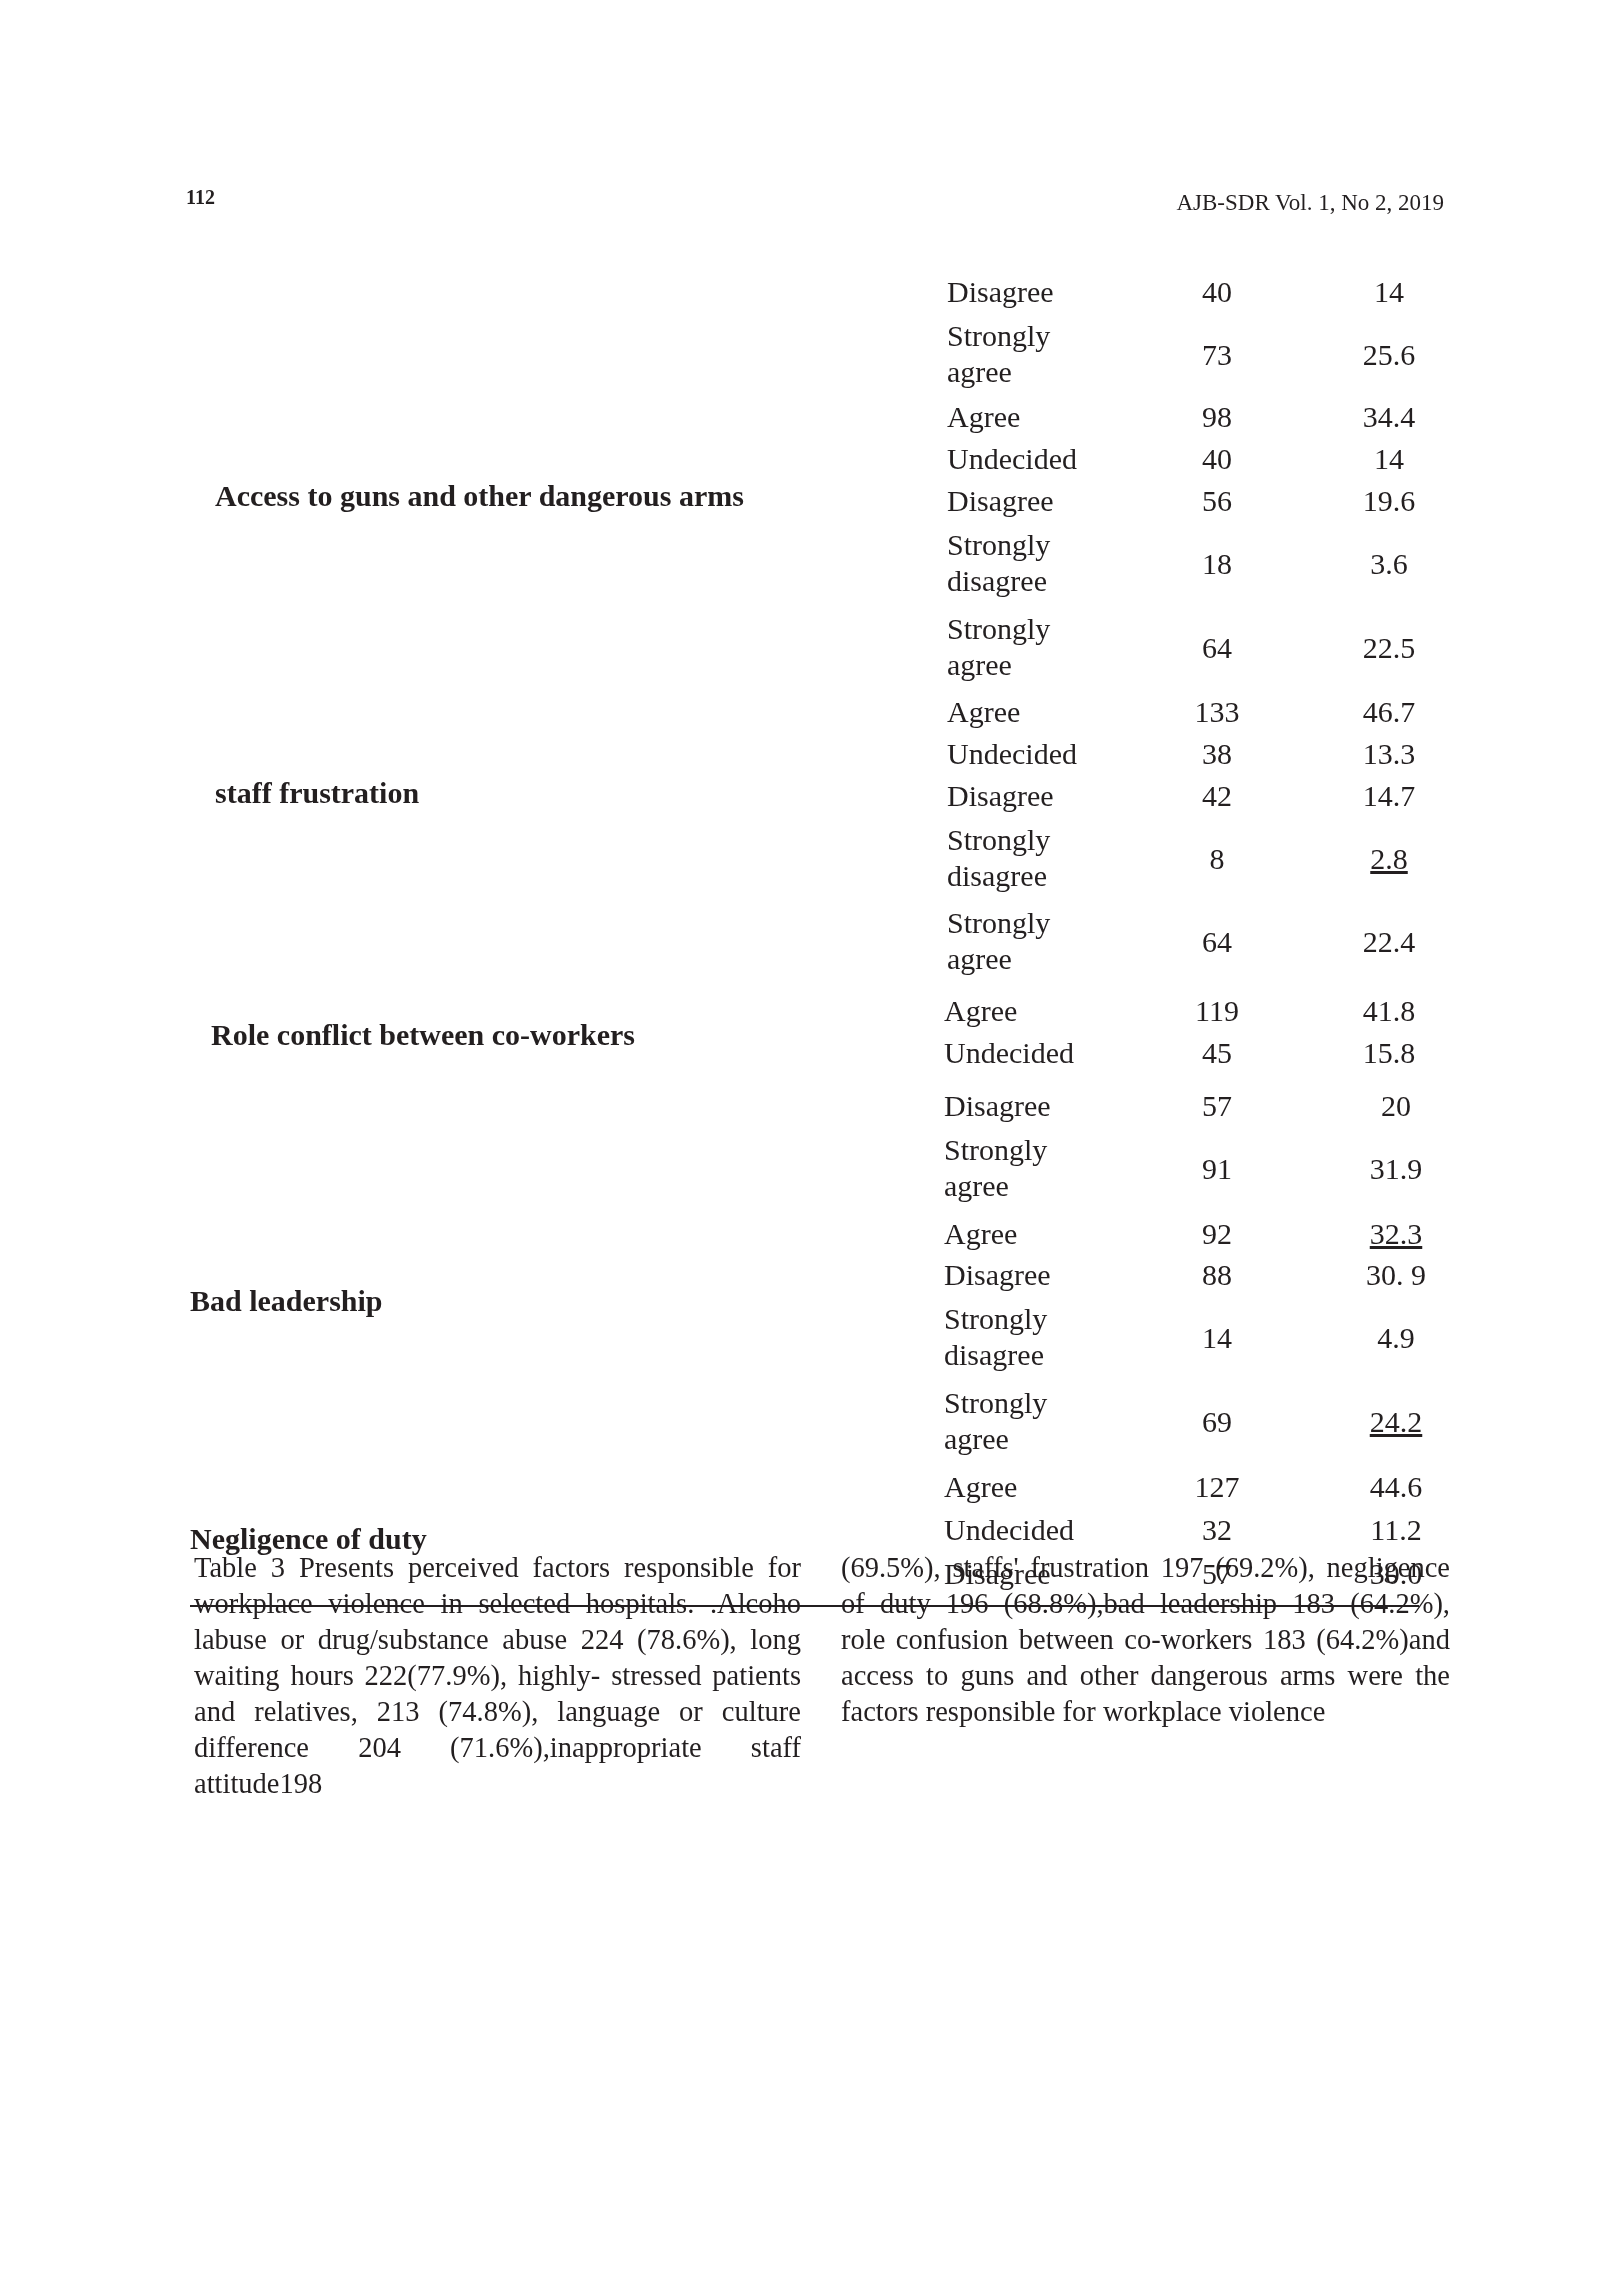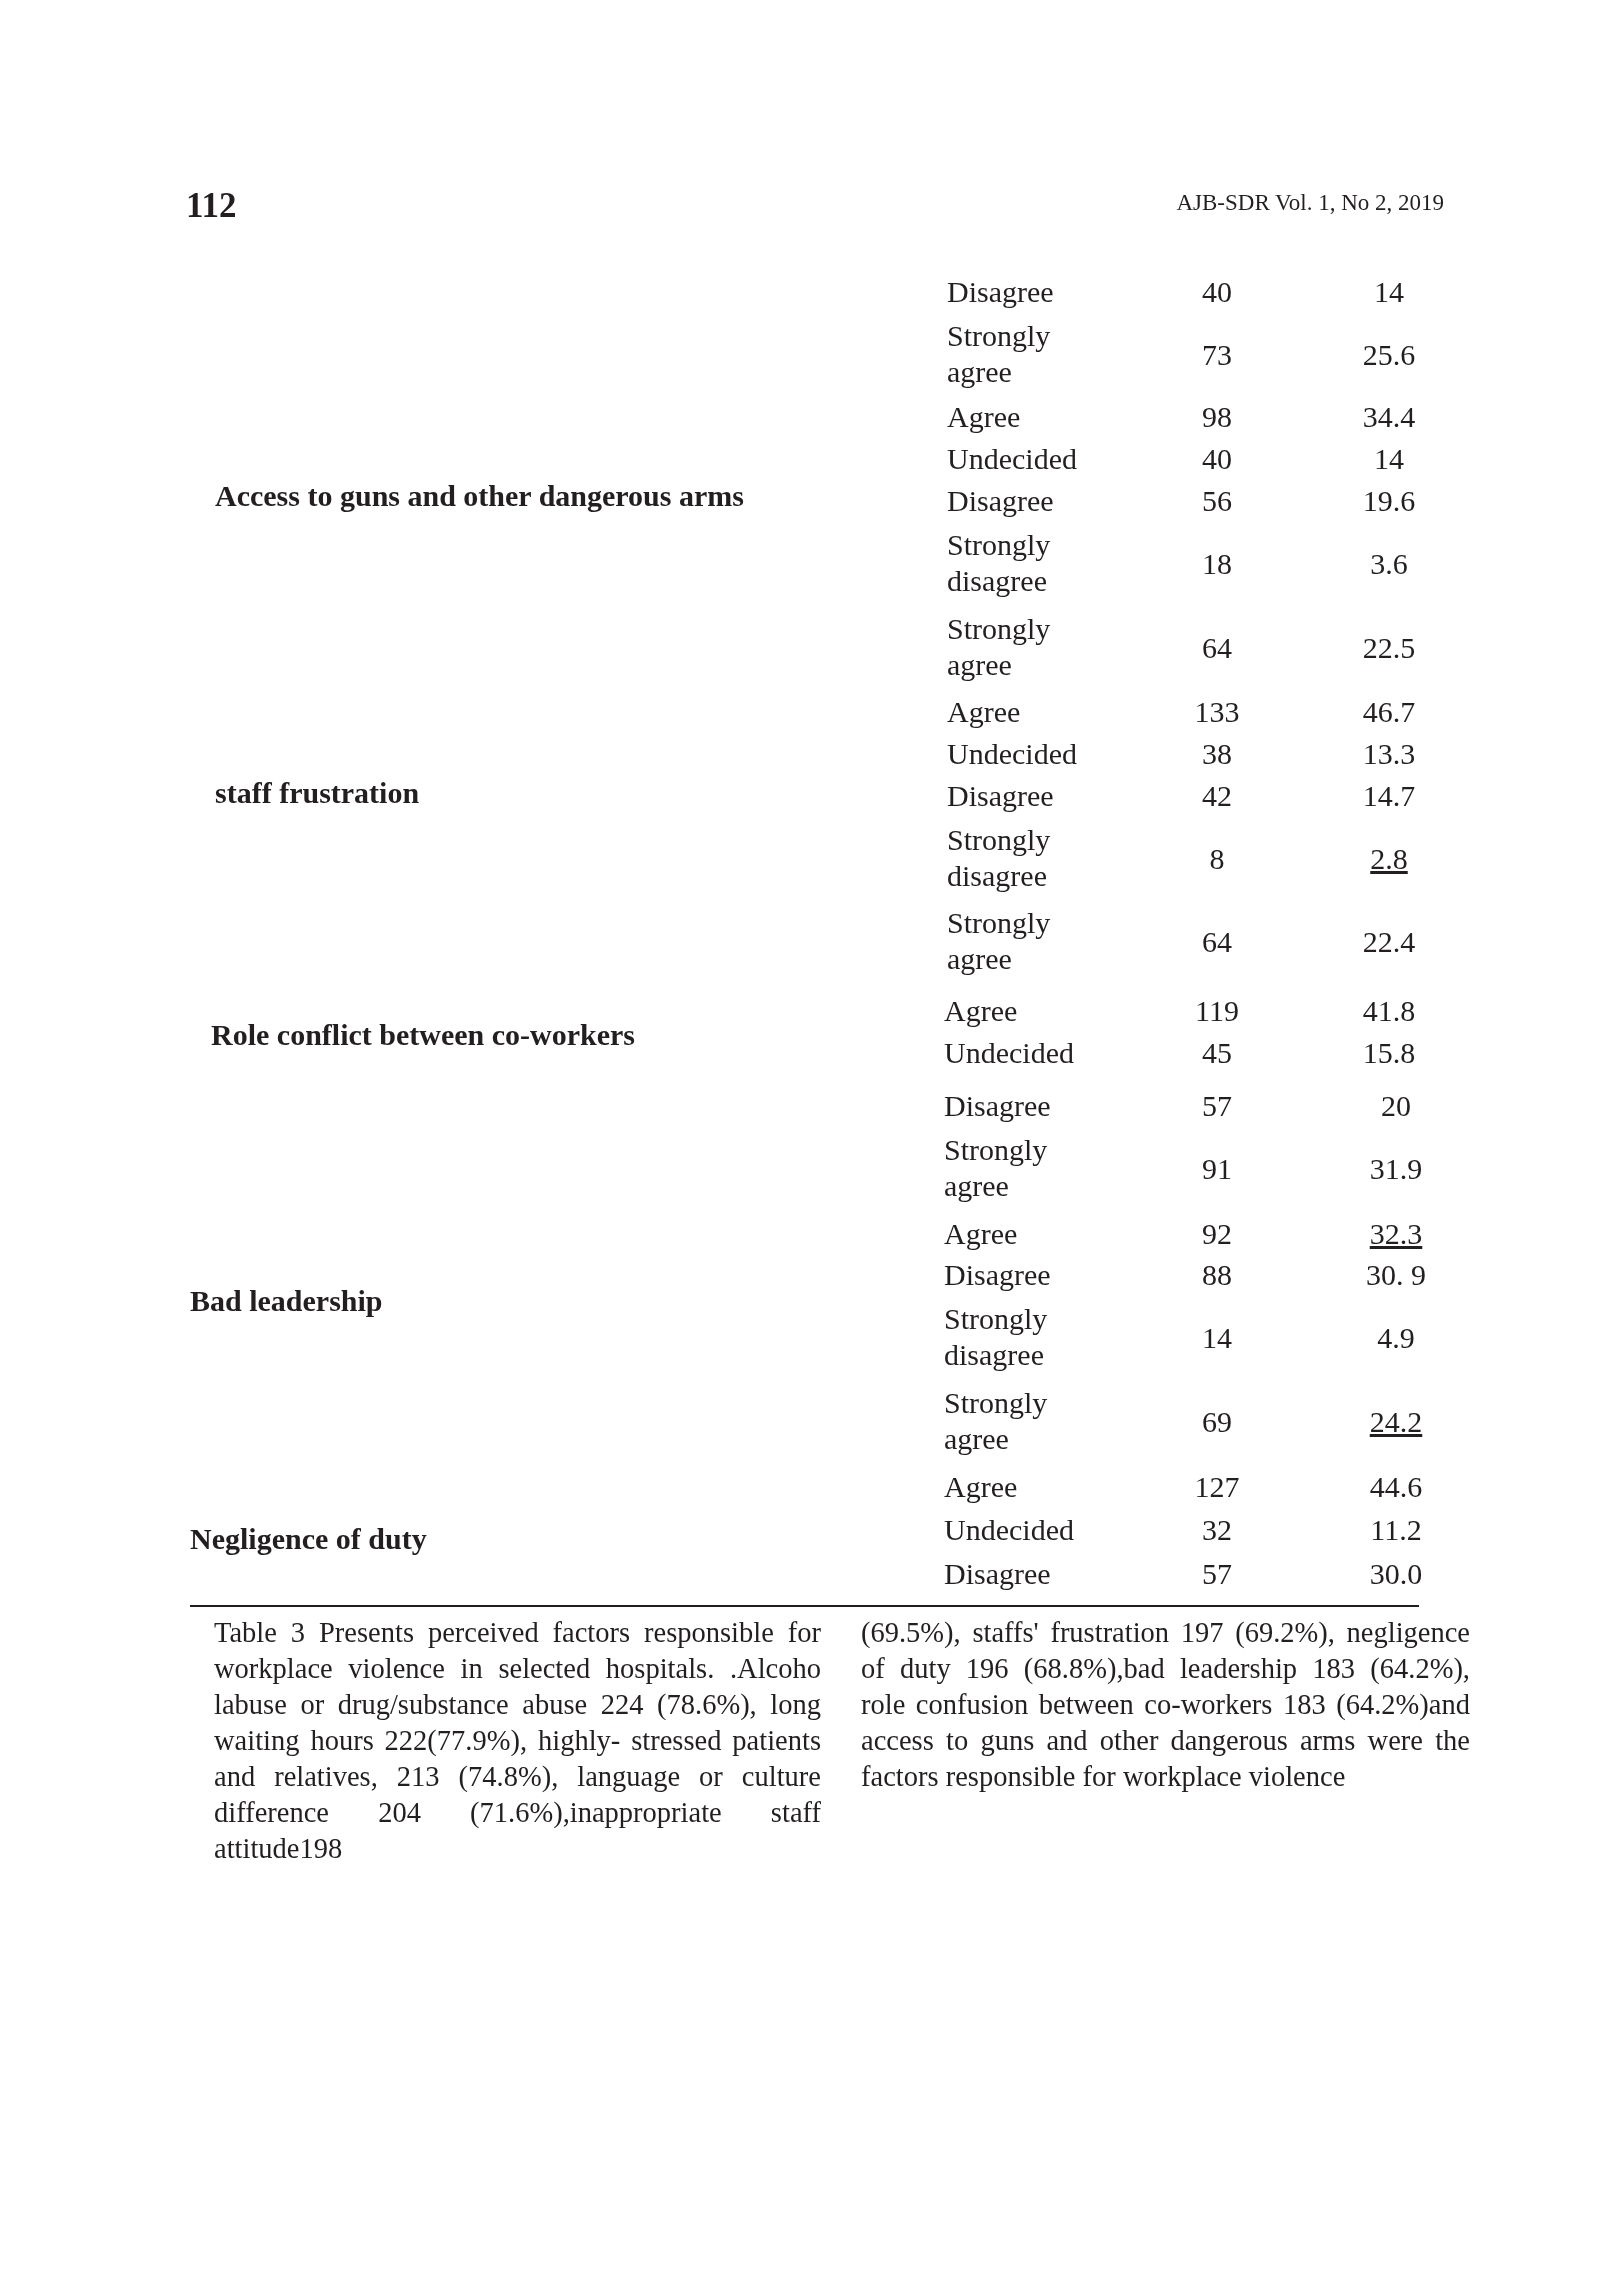--- a/index.html
+++ b/index.html
@@ -1,25 +1,25 @@
 <!DOCTYPE html>
 <html style="font-size:15px"><head>
 <meta charset="utf-8">
 <style>
   html,body{margin:0;padding:0;background:#fff;}
   body{width:1621px;height:2272px;position:relative;font-family:"Liberation Serif","DejaVu Serif",serif;color:#231f20;overflow:hidden;}
-  .page-num{position:absolute;left:186px;top:186px;font-size:35px;font-weight:bold;}
+  .page-num{position:absolute;left:186px;top:186px;font-size:20px;font-weight:bold;}
   .journal{position:absolute;right:177px;top:190px;font-size:23px;}
   .row{position:absolute;left:0;width:1621px;font-size:30px;line-height:36px;}
   .resp{position:absolute;left:947px;}
   .n{position:absolute;left:1141px;width:152px;text-align:center;}
   .p{position:absolute;left:1313px;width:152px;text-align:center;}
   .factor{position:absolute;font-size:30px;font-weight:bold;margin-top:38px;}
   .rule{position:absolute;left:190px;top:1605px;width:1229px;height:1.9px;background:#231f20;}
-  .para{position:absolute;top:1615px;font-size:28.5px;line-height:36px;text-align:justify;margin-left:20px;}
+  .para{position:absolute;top:1550px;font-size:28.5px;line-height:36px;text-align:justify;}
   .para.l{left:194px;width:607px;}
   .para.r{left:841px;width:609px;}
 </style>
 </head>
 <body>
 
 <div class="page-num">112</div>
 <div class="journal">AJB-SDR Vol. 1, No 2, 2019</div>
 
 <div>

